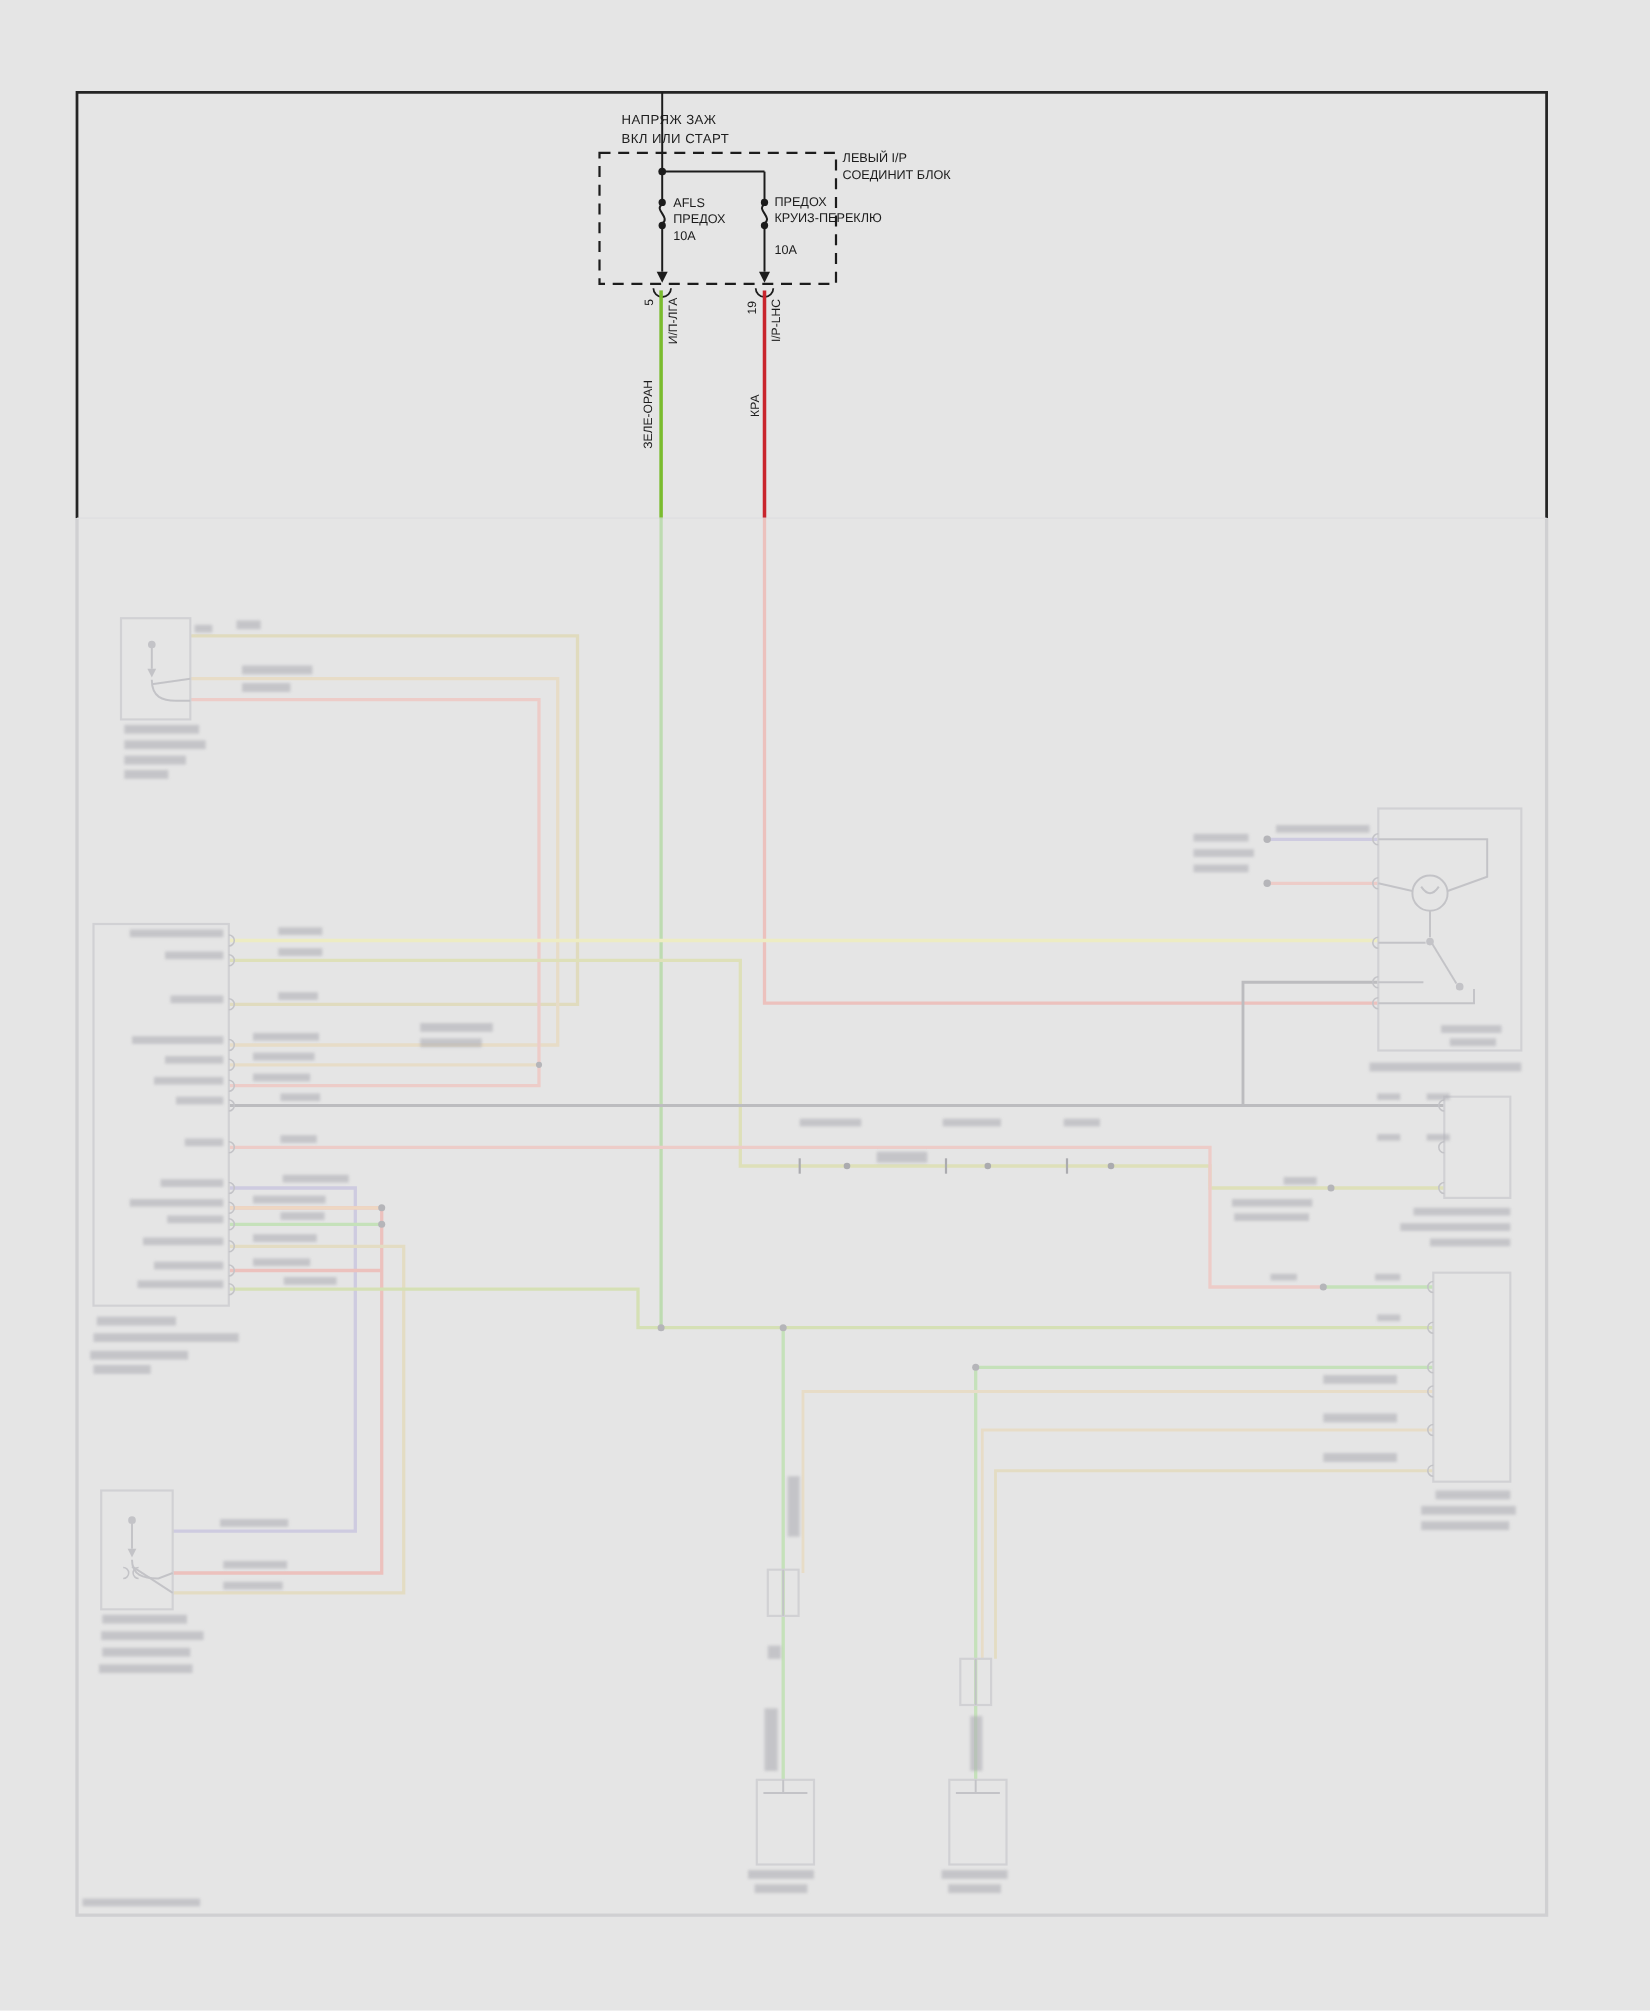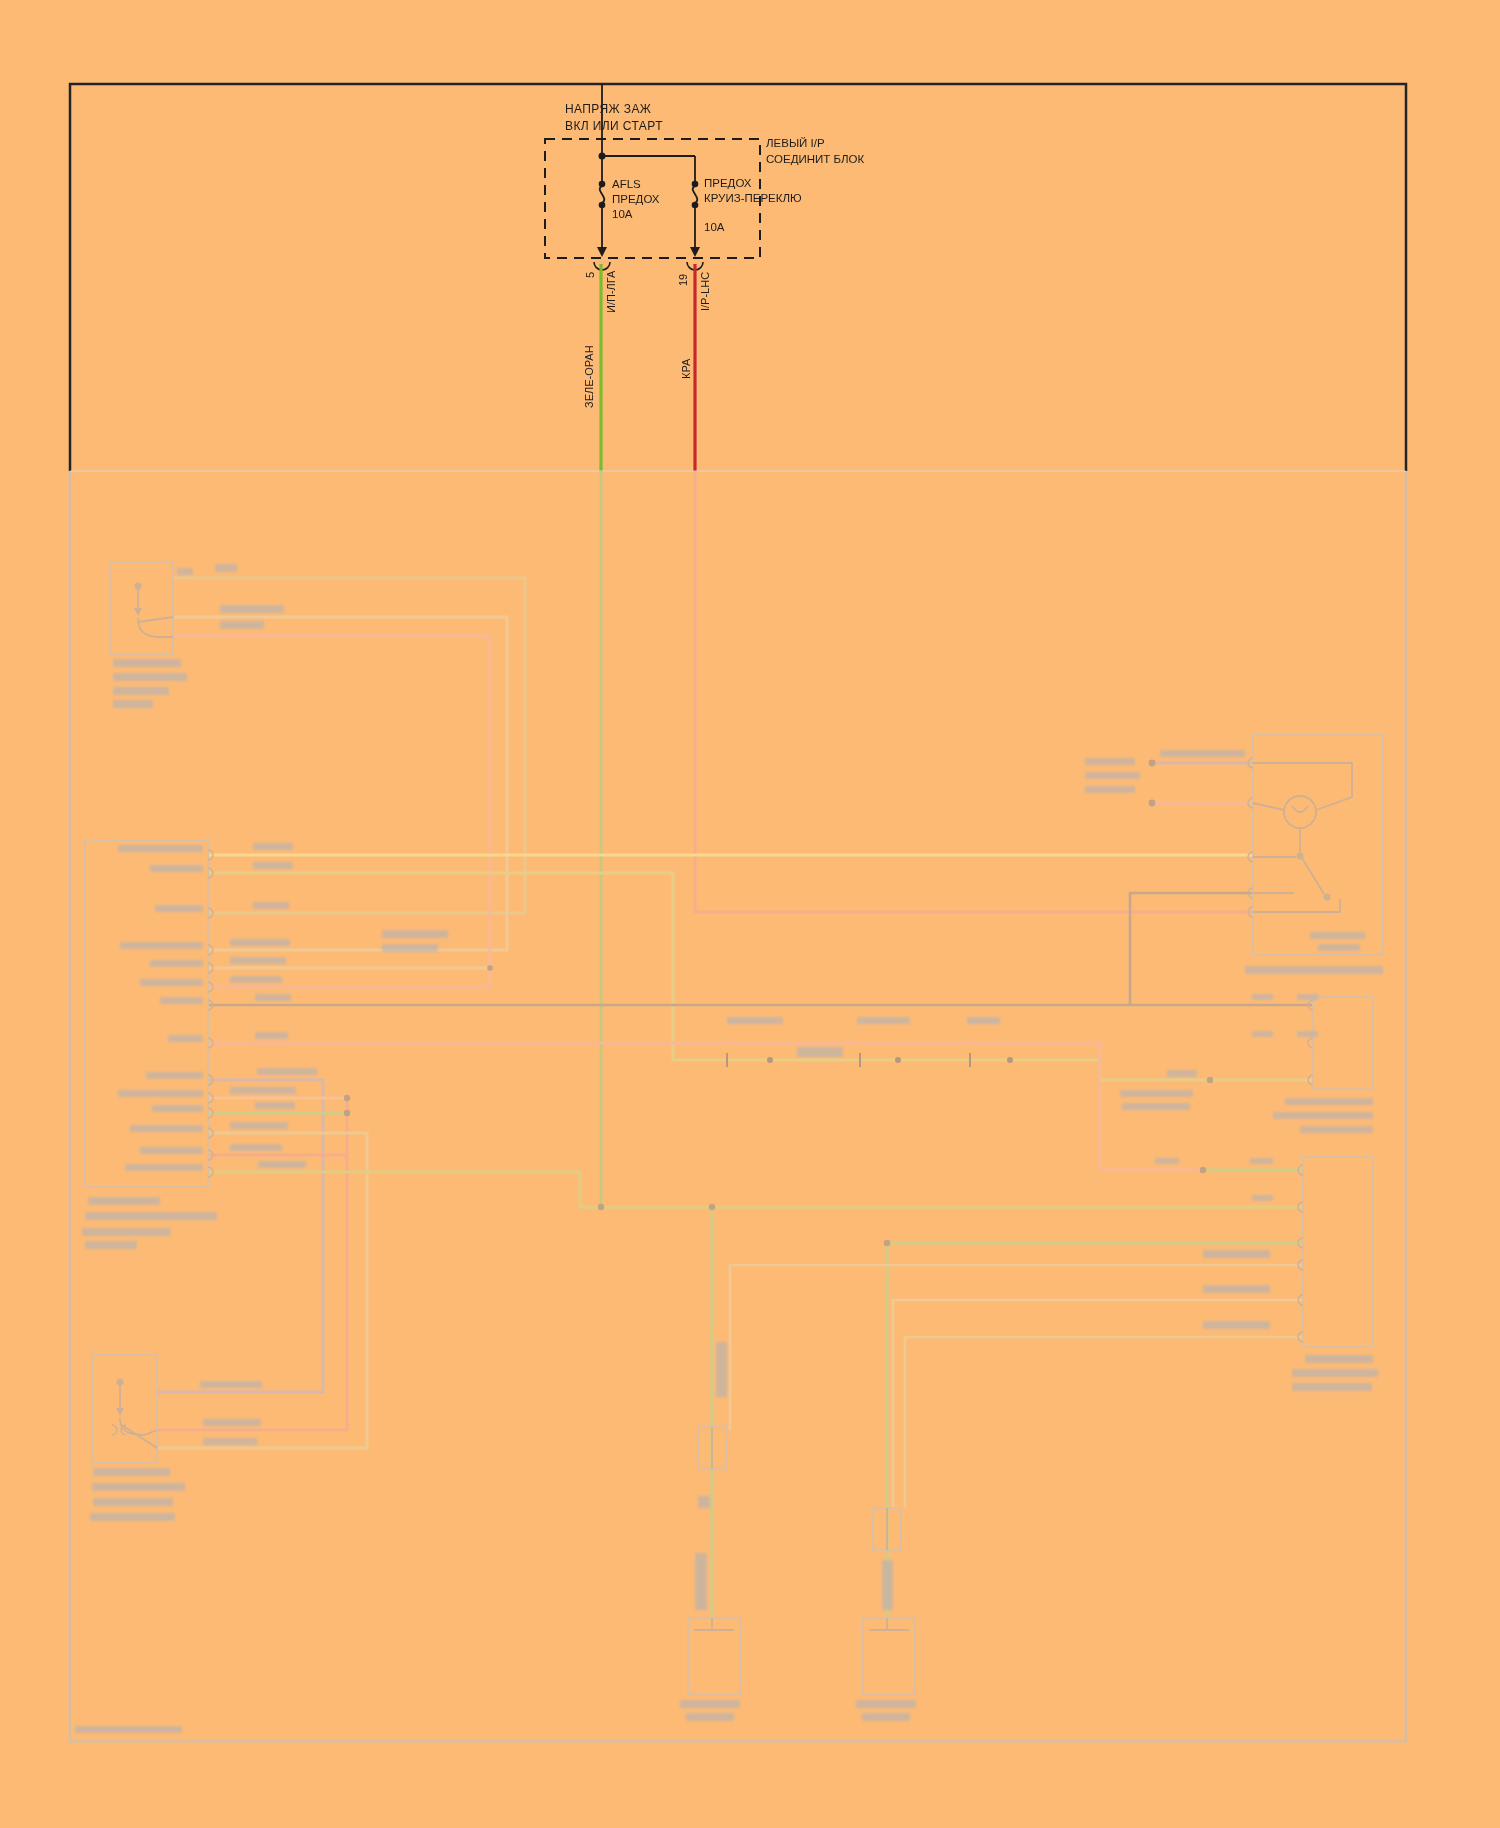--- a/index.html
+++ b/index.html
@@ -1,16 +1,16 @@
 <!DOCTYPE html>
 <html><head>
 <meta charset="utf-8">
 <style>
   html,body{margin:0;padding:0;background:#ffffff;}
-  #page{position:relative;width:1500px;height:1828px;background:#fdba74;overflow:hidden;
+  #page{position:relative;width:1500px;height:1828px;background:#e5e5e5;overflow:hidden;
         font-family:"Liberation Sans", sans-serif;}
   svg{position:absolute;left:0;top:0;}
   text{font-family:"Liberation Sans", sans-serif;fill:#1c1c1c;}
   .hdr{font-size:12px;letter-spacing:.4px;}
   .lbl{font-size:11.5px;}
   .rot{font-size:11px;}
 </style>
 </head>
 <body>
 

